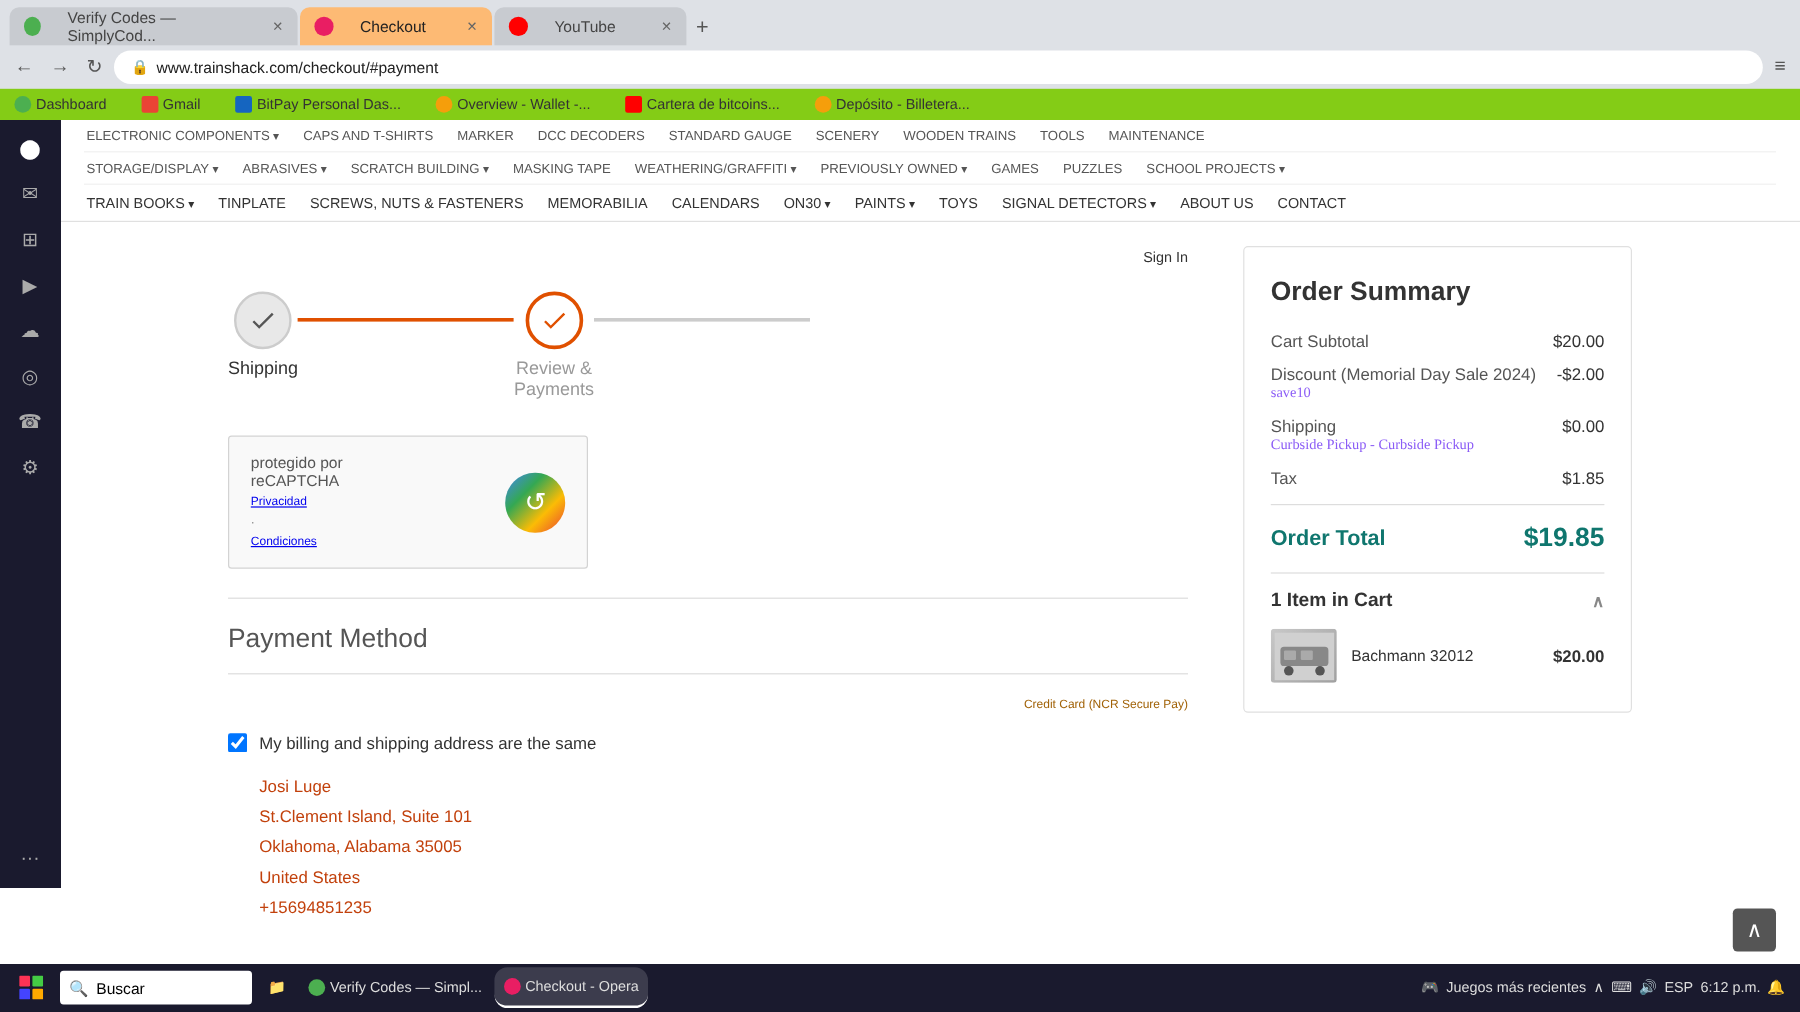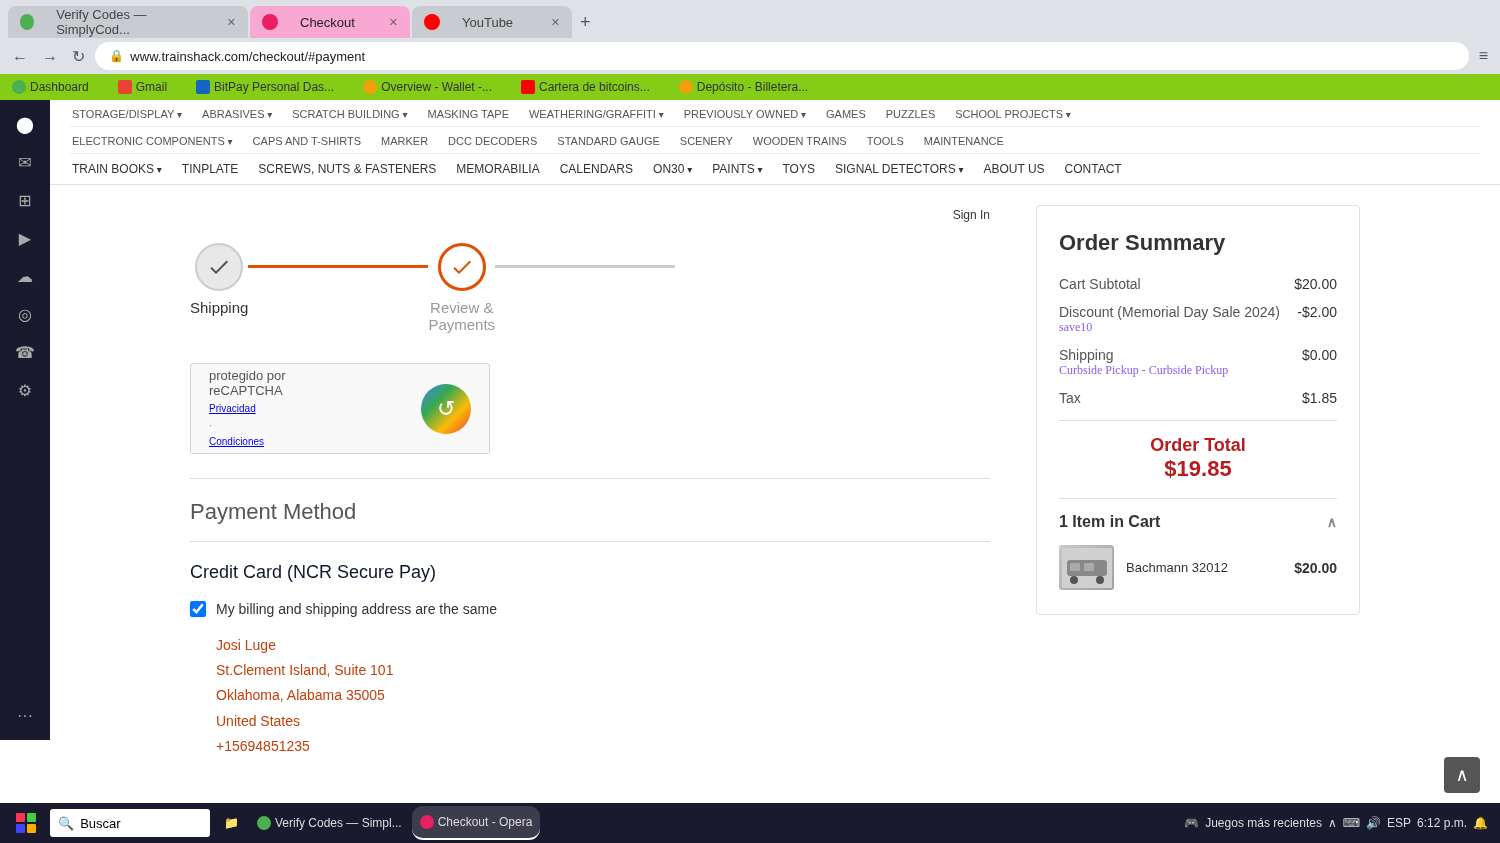--- a/index.html
+++ b/index.html
@@ -3,21 +3,21 @@
   <meta charset="utf-8">
   <style>
     * { margin: 0; padding: 0; box-sizing: border-box; }
     body { font-family: Arial, sans-serif; background: #fff; width: 1500px; height: 843px; overflow: hidden; position: relative; }
 
     
     .browser-chrome { background: #dee1e6; height: 100px; display: flex; flex-direction: column; }
     .tab-bar { display: flex; align-items: center; padding: 6px 8px 0; gap: 2px; height: 40px; background: #dee1e6; }
     .tab { display: flex; align-items: center; height: 32px; padding: 0 12px; border-radius: 8px 8px 0 0; font-size: 13px; gap: 22px; min-width: 160px; max-width: 240px; }
     .tab.inactive { background: #c8cbd0; color: #444; }
-    .tab.active { background: #f9a8d4; color: #222; }
+    .tab.active { background: #fdba74; color: #222; }
     .tab-favicon { width: 16px; height: 16px; border-radius: 50%; display: inline-block; }
     .tab-close { margin-left: auto; color: #666; font-size: 11px; cursor: pointer; }
     .tab-new { background: none; border: none; font-size: 18px; cursor: pointer; color: #555; padding: 0 6px; }
     .address-bar-row { display: flex; align-items: center; padding: 4px 8px; gap: 6px; height: 40px; background: #dee1e6; }
     .nav-btn { background: none; border: none; cursor: pointer; color: #555; font-size: 16px; padding: 2px 4px; }
     .address-bar { flex: 1; background: #fff; border-radius: 20px; padding: 4px 14px; font-size: 13px; color: #222; display: flex; align-items: center; gap: 6px; height: 28px; }
     .lock-icon { color: #555; font-size: 12px; }
     .bookmarks-bar { display: flex; align-items: center; padding: 3px 8px; gap: 21px; height: 28px; background: #84cc16; font-size: 12px; overflow: hidden; }
     .bookmark-item { display: flex; align-items: center; gap: 4px; cursor: pointer; color: #333; white-space: nowrap; padding: 1px 4px; border-radius: 3px; }
 
@@ -45,50 +45,50 @@
     .step-line.gray { background: #ccc; }
     .step-line.orange { background: #e05000; }
     .step-label { margin-top: 8px; font-size: 15px; color: #333; font-weight: 500; }
     .step-label.muted { color: #999; }
 
     
     .sign-in-area { text-align: right; margin-bottom: 10px; }
     .sign-in-link { color: #333; font-size: 12px; cursor: pointer; }
 
     
-    .recaptcha-widget { background: #f9f9f9; border: 1px solid #d3d3d3; border-radius: 3px; padding: 4px 18px; display: flex; align-items: center; gap: 60px; width: 300px; margin-bottom: 24px; }
+    .recaptcha-widget { background: #f9f9f9; border: 1px solid #d3d3d3; border-radius: 3px; padding: 14px 18px; display: flex; align-items: center; gap: 60px; width: 300px; margin-bottom: 24px; }
     .recaptcha-text { font-size: 13px; color: #555; }
     .recaptcha-text span { display: block; font-size: 10px; color: #888; margin-top: 4px; }
     .recaptcha-logo { width: 50px; height: 50px; background: linear-gradient(135deg, #4285f4, #34a853, #fbbc05, #ea4335); border-radius: 50%; display: flex; align-items: center; justify-content: center; color: white; font-size: 22px; }
 
     
     .divider { border: none; border-top: 1px solid #ddd; margin: 10px 0 20px; }
 
     
     .section-title { font-size: 22px; color: #555; font-weight: 400; margin-bottom: 16px; }
-    .payment-subtitle { font-size: 18px; color: #0f172a; margin-bottom: 18px; }
+    .payment-subtitle { font-size: 10px; color: #a16207; margin-bottom: 18px; text-align: right; }
 
     
     .checkbox-row { display: flex; align-items: center; gap: 10px; margin-bottom: 16px; }
     .checkbox-row input[type=checkbox] { width: 16px; height: 16px; }
     .checkbox-label { font-size: 14px; color: #333; }
 
     
     .address-block { margin-left: 26px; font-size: 14px; color: #c2410c; line-height: 1.8; }
 
     
     .order-summary { border: 1px solid #e0e0e0; border-radius: 4px; padding: 24px 22px; background: #fff; }
     .order-summary-title { font-size: 22px; color: #333; font-weight: 600; margin-bottom: 20px; }
     .summary-row { display: flex; justify-content: space-between; align-items: flex-start; margin-bottom: 12px; font-size: 14px; color: #555; }
     .summary-row .label-block { display: flex; flex-direction: column; }
     .summary-row .sub-label { font-size: 12px; color: #8b5cf6; font-family: Liberation Serif, serif; }
     .summary-row .value { font-size: 14px; color: #333; white-space: nowrap; }
     .summary-row .value.discount { color: #333; }
     .summary-divider { border: none; border-top: 1px solid #ddd; margin: 14px 0; }
-    .order-total-row { display: flex; justify-content: space-between; align-items: center; font-weight: 700; font-size: 18px; color: #b91c1c; margin-bottom: 16px; flex-direction: column; }
+    .order-total-row { display: flex; justify-content: space-between; align-items: center; font-weight: 700; font-size: 18px; color: #0f766e; margin-bottom: 16px; }
     .order-total-value { font-size: 22px; }
     .cart-items-row { display: flex; justify-content: space-between; align-items: center; font-size: 16px; font-weight: 600; color: #333; margin-bottom: 14px; cursor: pointer; }
     .cart-chevron { font-size: 14px; color: #888; }
     .cart-item { display: flex; align-items: center; gap: 12px; }
     .cart-item-thumb { width: 55px; height: 45px; background: #e8e8e8; border-radius: 3px; display: flex; align-items: center; justify-content: center; overflow: hidden; }
     .cart-item-thumb-img { width: 100%; height: 100%; background: linear-gradient(135deg, #c8c8c8, #a0a0a0); display: flex; align-items: center; justify-content: center; font-size: 8px; color: #666; text-align: center; }
     .cart-item-info { flex: 1; font-size: 13px; color: #333; }
     .cart-item-price { font-size: 14px; font-weight: 600; color: #333; }
 
     
@@ -182,40 +182,40 @@
   <div class="left-panel-icon">☎</div>
   <div class="left-panel-icon">⚙</div>
   <div style="flex:1;"></div>
   <div class="left-panel-icon">···</div>
 </div>
 
 <div class="page-content" style="margin-left: 50px;">
 
   <div class="nav-top">
     <div class="nav-row" style="font-size:11px; color:#555; border-bottom:1px solid #f0f0f0; padding-bottom:4px;">
+      <span class="nav-item has-dropdown">ELECTRONIC COMPONENTS</span>
+      <span class="nav-item">CAPS AND T-SHIRTS</span>
+      <span class="nav-item">MARKER</span>
+      <span class="nav-item">DCC DECODERS</span>
+      <span class="nav-item">STANDARD GAUGE</span>
+      <span class="nav-item">SCENERY</span>
+      <span class="nav-item">WOODEN TRAINS</span>
+      <span class="nav-item">TOOLS</span>
+      <span class="nav-item">MAINTENANCE</span>
+    </div>
+    <div class="nav-row" style="font-size:11px; color:#555; border-bottom:1px solid #f0f0f0; padding-bottom:4px;">
       <span class="nav-item has-dropdown">STORAGE/DISPLAY</span>
       <span class="nav-item has-dropdown">ABRASIVES</span>
       <span class="nav-item has-dropdown">SCRATCH BUILDING</span>
       <span class="nav-item">MASKING TAPE</span>
       <span class="nav-item has-dropdown">WEATHERING/GRAFFITI</span>
       <span class="nav-item has-dropdown">PREVIOUSLY OWNED</span>
       <span class="nav-item">GAMES</span>
       <span class="nav-item">PUZZLES</span>
       <span class="nav-item has-dropdown">SCHOOL PROJECTS</span>
-    </div>
-    <div class="nav-row" style="font-size:11px; color:#555; border-bottom:1px solid #f0f0f0; padding-bottom:4px;">
-      <span class="nav-item has-dropdown">ELECTRONIC COMPONENTS</span>
-      <span class="nav-item">CAPS AND T-SHIRTS</span>
-      <span class="nav-item">MARKER</span>
-      <span class="nav-item">DCC DECODERS</span>
-      <span class="nav-item">STANDARD GAUGE</span>
-      <span class="nav-item">SCENERY</span>
-      <span class="nav-item">WOODEN TRAINS</span>
-      <span class="nav-item">TOOLS</span>
-      <span class="nav-item">MAINTENANCE</span>
     </div>
     <div class="nav-row" style="font-size:12px; color:#333; padding: 6px 0;">
       <span class="nav-item has-dropdown">TRAIN BOOKS</span>
       <span class="nav-item">TINPLATE</span>
       <span class="nav-item">SCREWS, NUTS &amp; FASTENERS</span>
       <span class="nav-item">MEMORABILIA</span>
       <span class="nav-item">CALENDARS</span>
       <span class="nav-item has-dropdown">ON30</span>
       <span class="nav-item has-dropdown">PAINTS</span>
       <span class="nav-item">TOYS</span>

